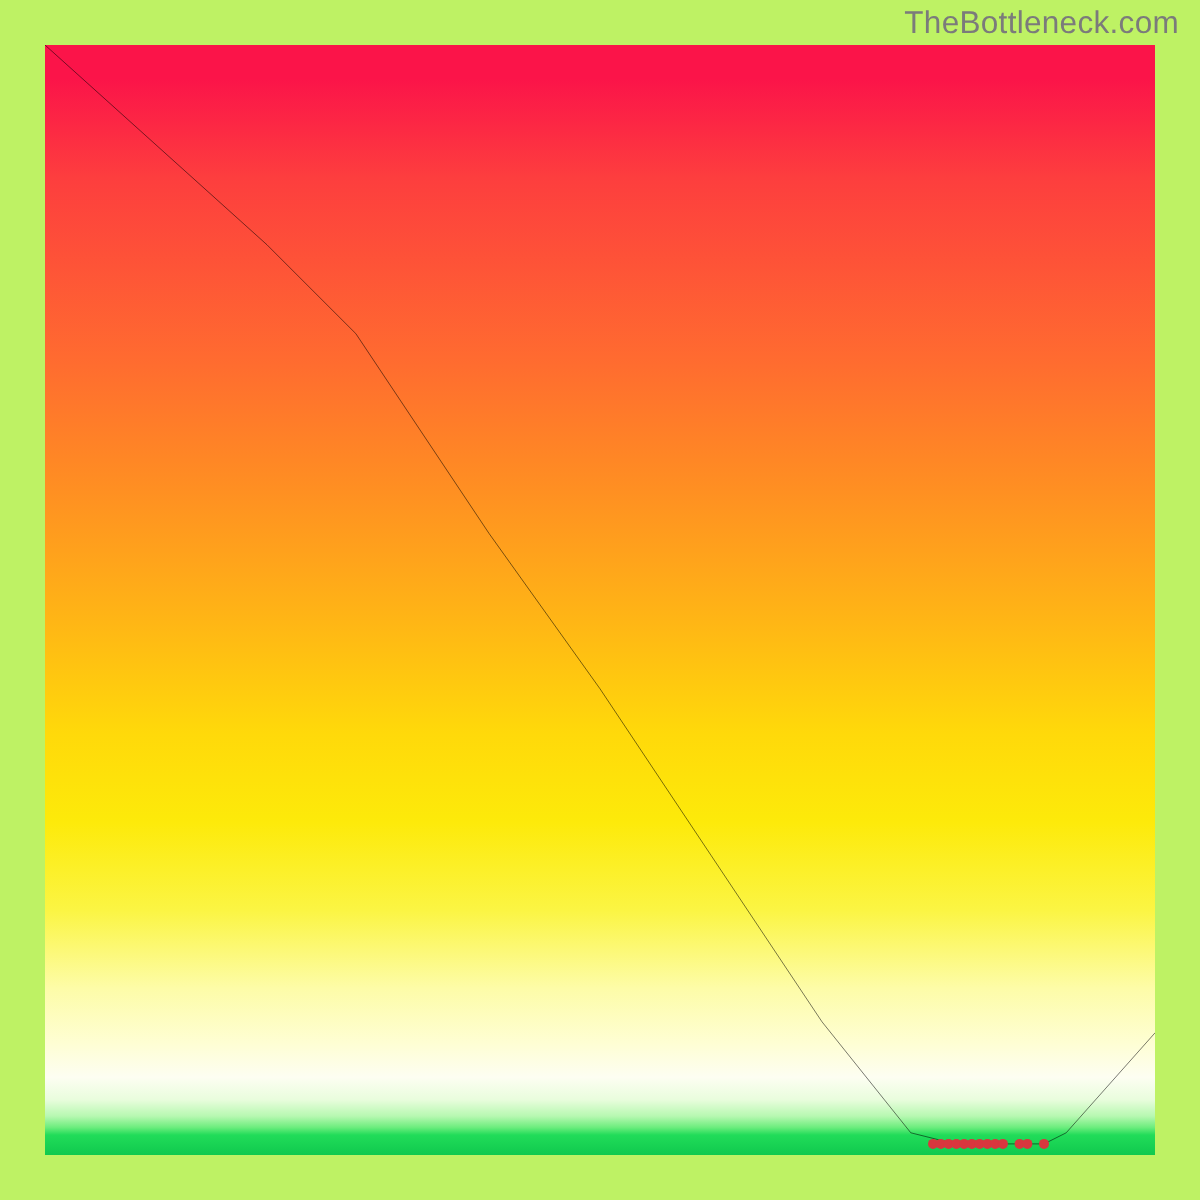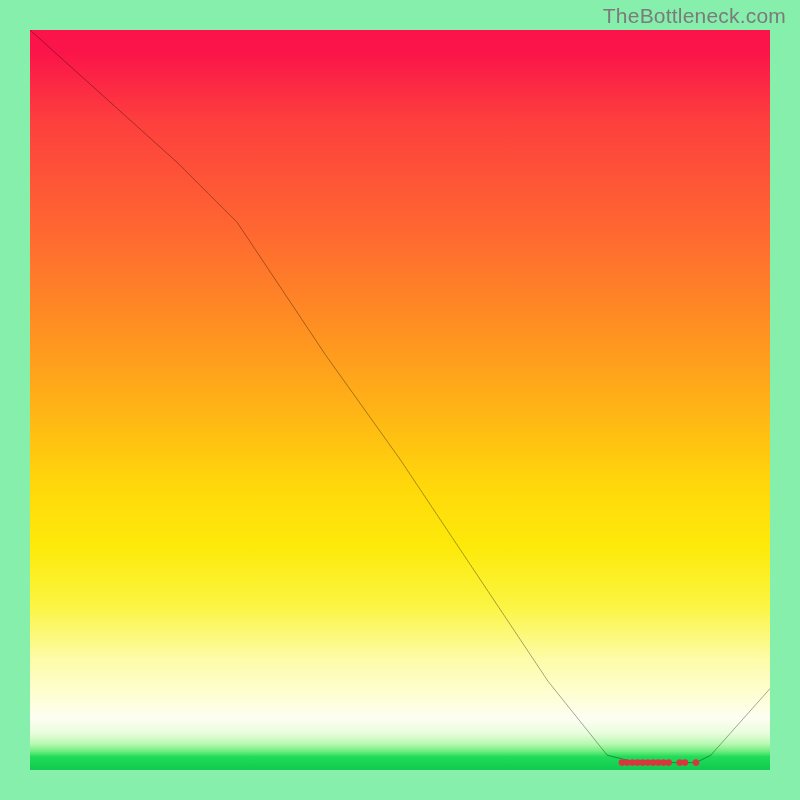--- a/index.html
+++ b/index.html
@@ -8,21 +8,21 @@
     width: 800px;
     height: 800px;
     background: #000;
     overflow: hidden;
     font-family: Arial, Helvetica, sans-serif;
   }
   .frame {
     position: relative;
     width: 800px;
     height: 800px;
-    background: #86efac;
+    background: #bef264;
   }
   .watermark {
     position: absolute;
     top: 4px;
     right: 14px;
     color: #7b7b7b;
     font-size: 21px;
     letter-spacing: 0.2px;
     font-weight: 400;
   }

